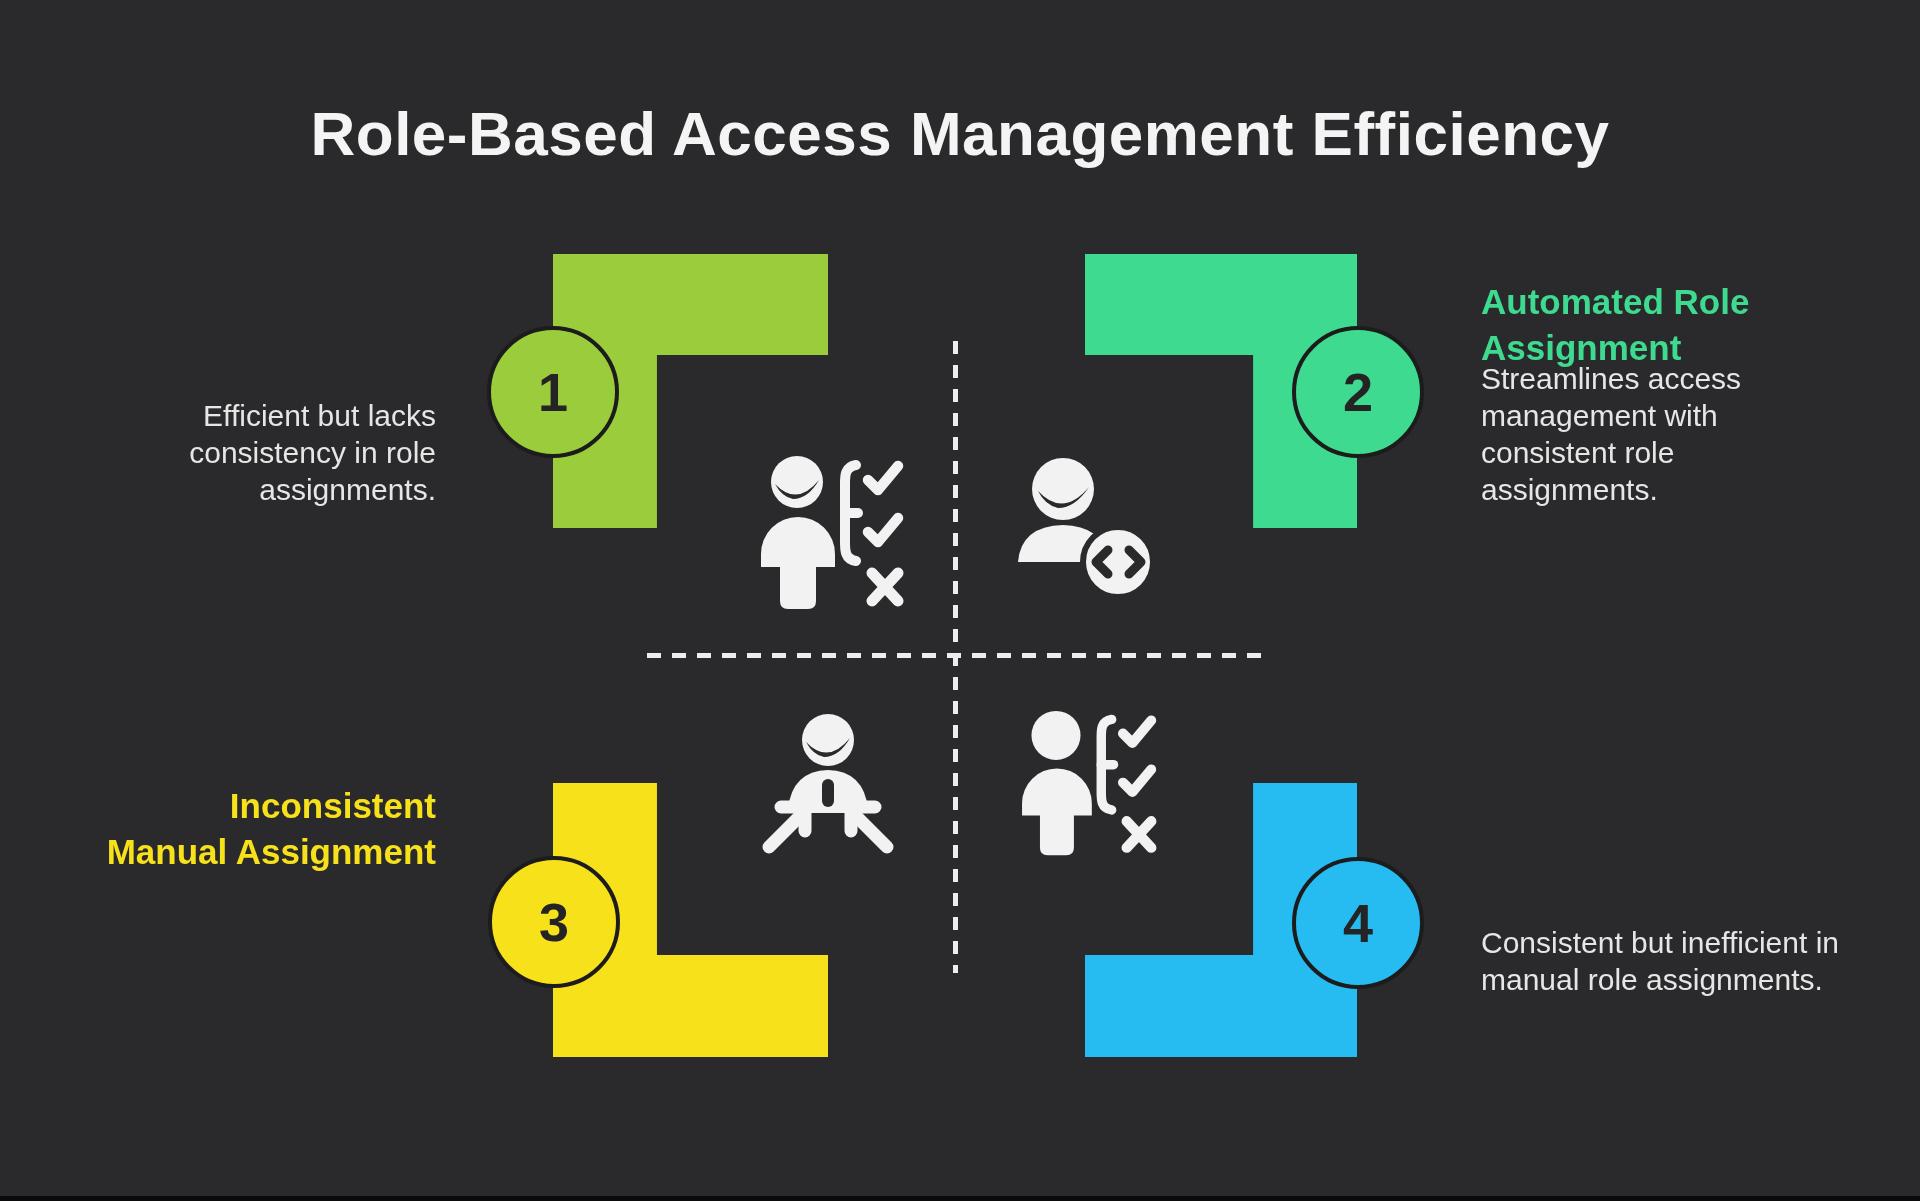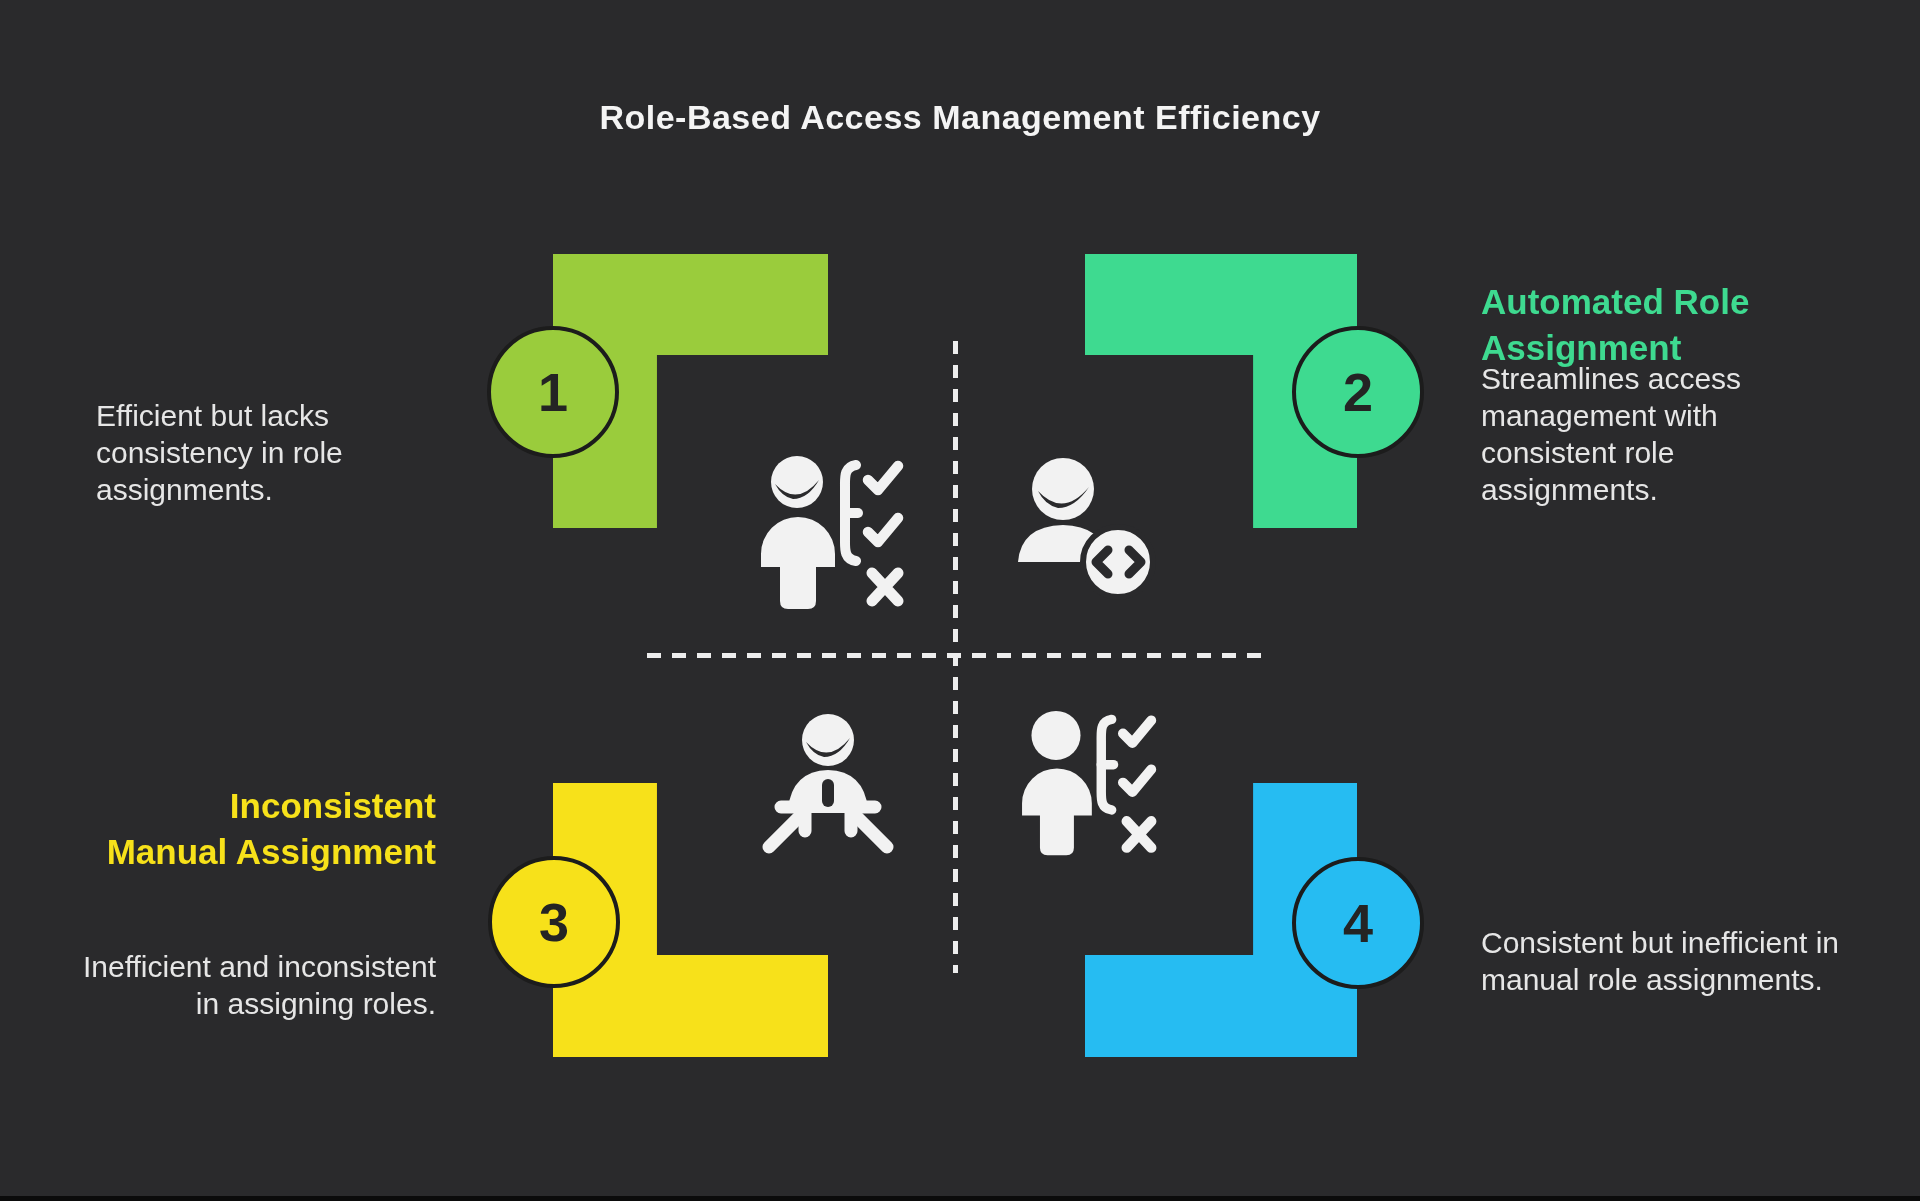--- a/index.html
+++ b/index.html
@@ -3,21 +3,21 @@
 <meta charset="utf-8">
 <style>
   html,body{margin:0;padding:0;background:#000;}
   .canvas{
     position:relative;width:1920px;height:1201px;overflow:hidden;
     background:var(--background,#2A2A2C);
     font-family:"Liberation Sans",sans-serif;
   }
   .title{
     position:absolute;top:98px;left:0;width:100%;margin:0;
-    text-align:center;font-size:34px;font-weight:700;letter-spacing:.5px;
+    text-align:center;font-size:62px;font-weight:700;letter-spacing:.5px;
     color:var(--title,#F4F4F4);
   }
   
   .shape{position:absolute;}
   .shape-1{left:553px;top:254px;width:275px;height:274px;background:var(--lime);
     clip-path:polygon(0 0,100% 0,100% 36.9%,37.8% 36.9%,37.8% 100%,0 100%);}
   .shape-2{left:1085px;top:254px;width:272px;height:274px;background:var(--teal);
     clip-path:polygon(0 0,100% 0,100% 100%,61.8% 100%,61.8% 36.9%,0 36.9%);}
   .shape-3{left:553px;top:783px;width:275px;height:274px;background:var(--yellow);
     clip-path:polygon(0 0,37.8% 0,37.8% 62.8%,100% 62.8%,100% 100%,0 100%);}
@@ -31,21 +31,21 @@
     font-size:54px;font-weight:700;color:#242424;z-index:3;
   }
   .c1{left:487px;top:326px;background:var(--lime);}
   .c2{left:1292px;top:326px;background:var(--teal);}
   .c3{left:488px;top:856px;background:var(--yellow);}
   .c4{left:1292px;top:857px;background:var(--blue);}
   
   .q-heading{position:absolute;font-size:35px;font-weight:700;line-height:46px;}
   .q-body{position:absolute;font-size:30px;font-weight:400;line-height:37px;color:var(--body,#E6E6E6);}
   .q1h{right:1484px;top:278px;width:330px;text-align:right;color:var(--lime);}
-  .q1b{right:1484px;top:397px;width:340px;}
+  .q1b{right:1484px;top:397px;width:340px;text-align:right;}
   .q2h{left:1481px;top:258px;width:360px;text-align:left;color:var(--teal);margin-top:21px;}
   .q2b{left:1481px;top:360px;width:290px;text-align:left;}
   .q3h{right:1484px;top:783px;width:330px;text-align:right;color:var(--yellow);}
   .q3b{right:1484px;top:948px;width:370px;text-align:right;}
   .q4h{left:1481px;top:806px;width:380px;text-align:left;color:var(--blue);}
   .q4b{left:1481px;top:924px;width:380px;text-align:left;}
   
   .divider-v{
     position:absolute;left:953px;top:341px;width:5px;height:632px;
     background:repeating-linear-gradient(to bottom,#EDEDED 0 13px,transparent 13px 24px);
@@ -102,21 +102,20 @@
     <circle class="fill" cx="102" cy="104" r="35" stroke="#2A2A2C" stroke-width="6"></circle>
     <path class="stroke-ink" stroke-width="9" d="M92 92 L80 104 L92 116"></path>
     <path class="stroke-ink" stroke-width="9" d="M113 92 L125 104 L113 116"></path>
   </svg>
 
   <div class="shape shape-3"></div>
   <div class="num-circle c3">
     <span>3</span>
   </div>
   <div class="q-heading q3h">Inconsistent Manual Assignment</div>
-  <div class="q-body q3b">Inefficient and inconsistent in assigning roles.</div>
   <svg class="icon i3" viewBox="0 0 142 144">
     <circle class="fill" cx="71" cy="27" r="26"></circle>
     <path class="ink" d="M49 29 Q71 52 93 25 Q82 44 67 44 Q56 42 49 29 Z"></path>
     <path class="fill" d="M31 100 L31 96 Q35 58 71 57 Q107 58 111 96 L111 100 Z"></path>
     <rect class="ink" x="65" y="66" width="12" height="28" rx="6"></rect>
     <path class="stroke" stroke-width="13" d="M12 134 L44 102"></path>
     <path class="stroke" stroke-width="13" d="M24 94 L48 94 L48 118"></path>
     <g transform="translate(142 0) scale(-1 1)">
       <path class="stroke" stroke-width="13" d="M12 134 L44 102"></path>
       <path class="stroke" stroke-width="13" d="M24 94 L48 94 L48 118"></path>

